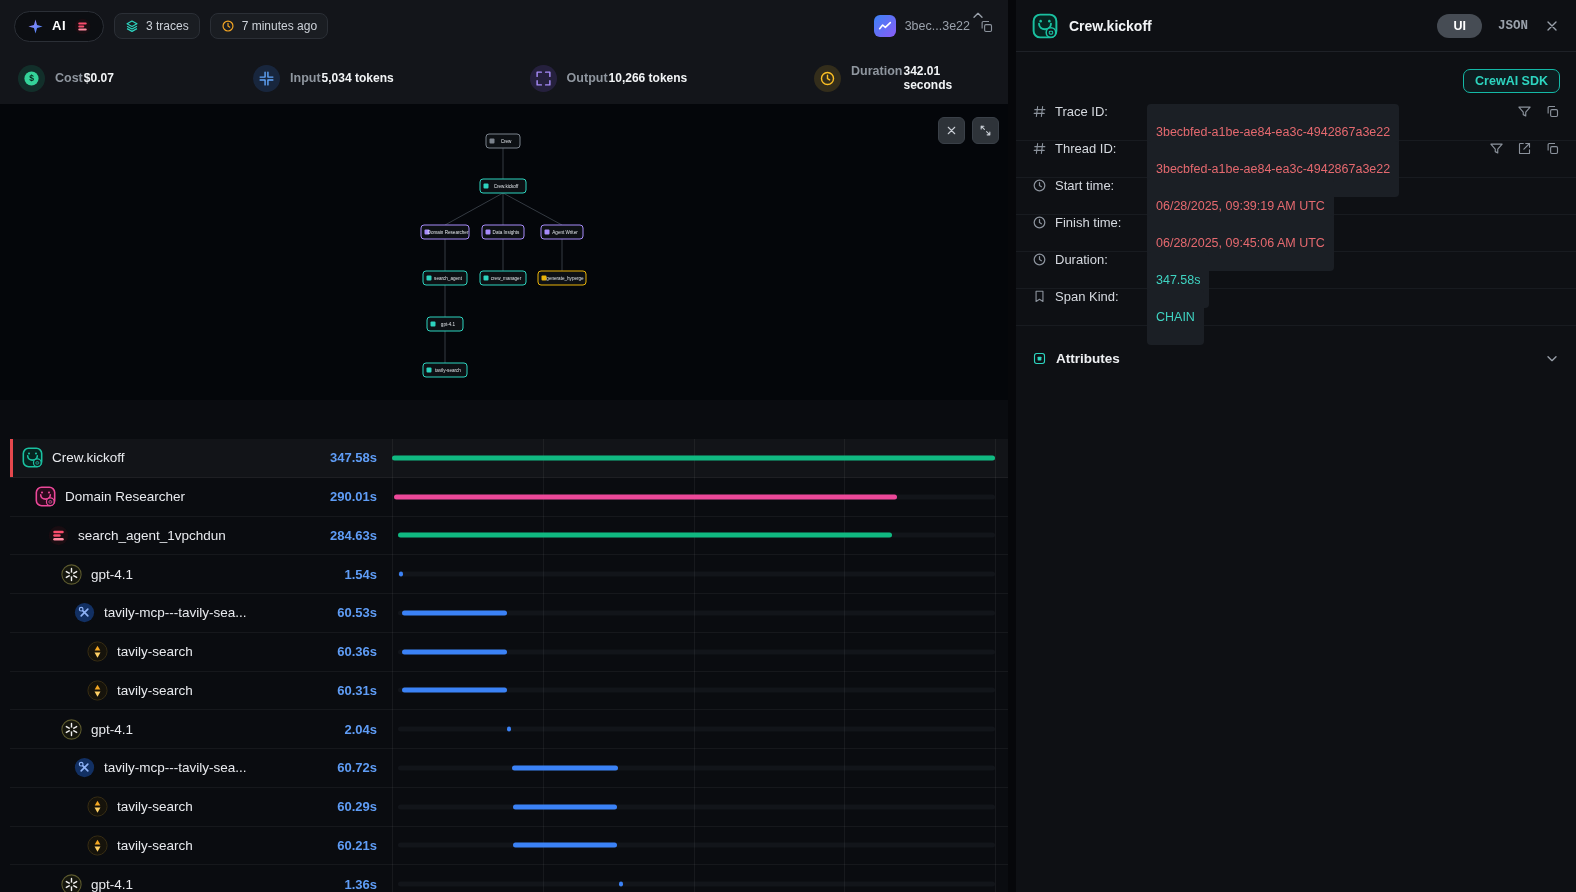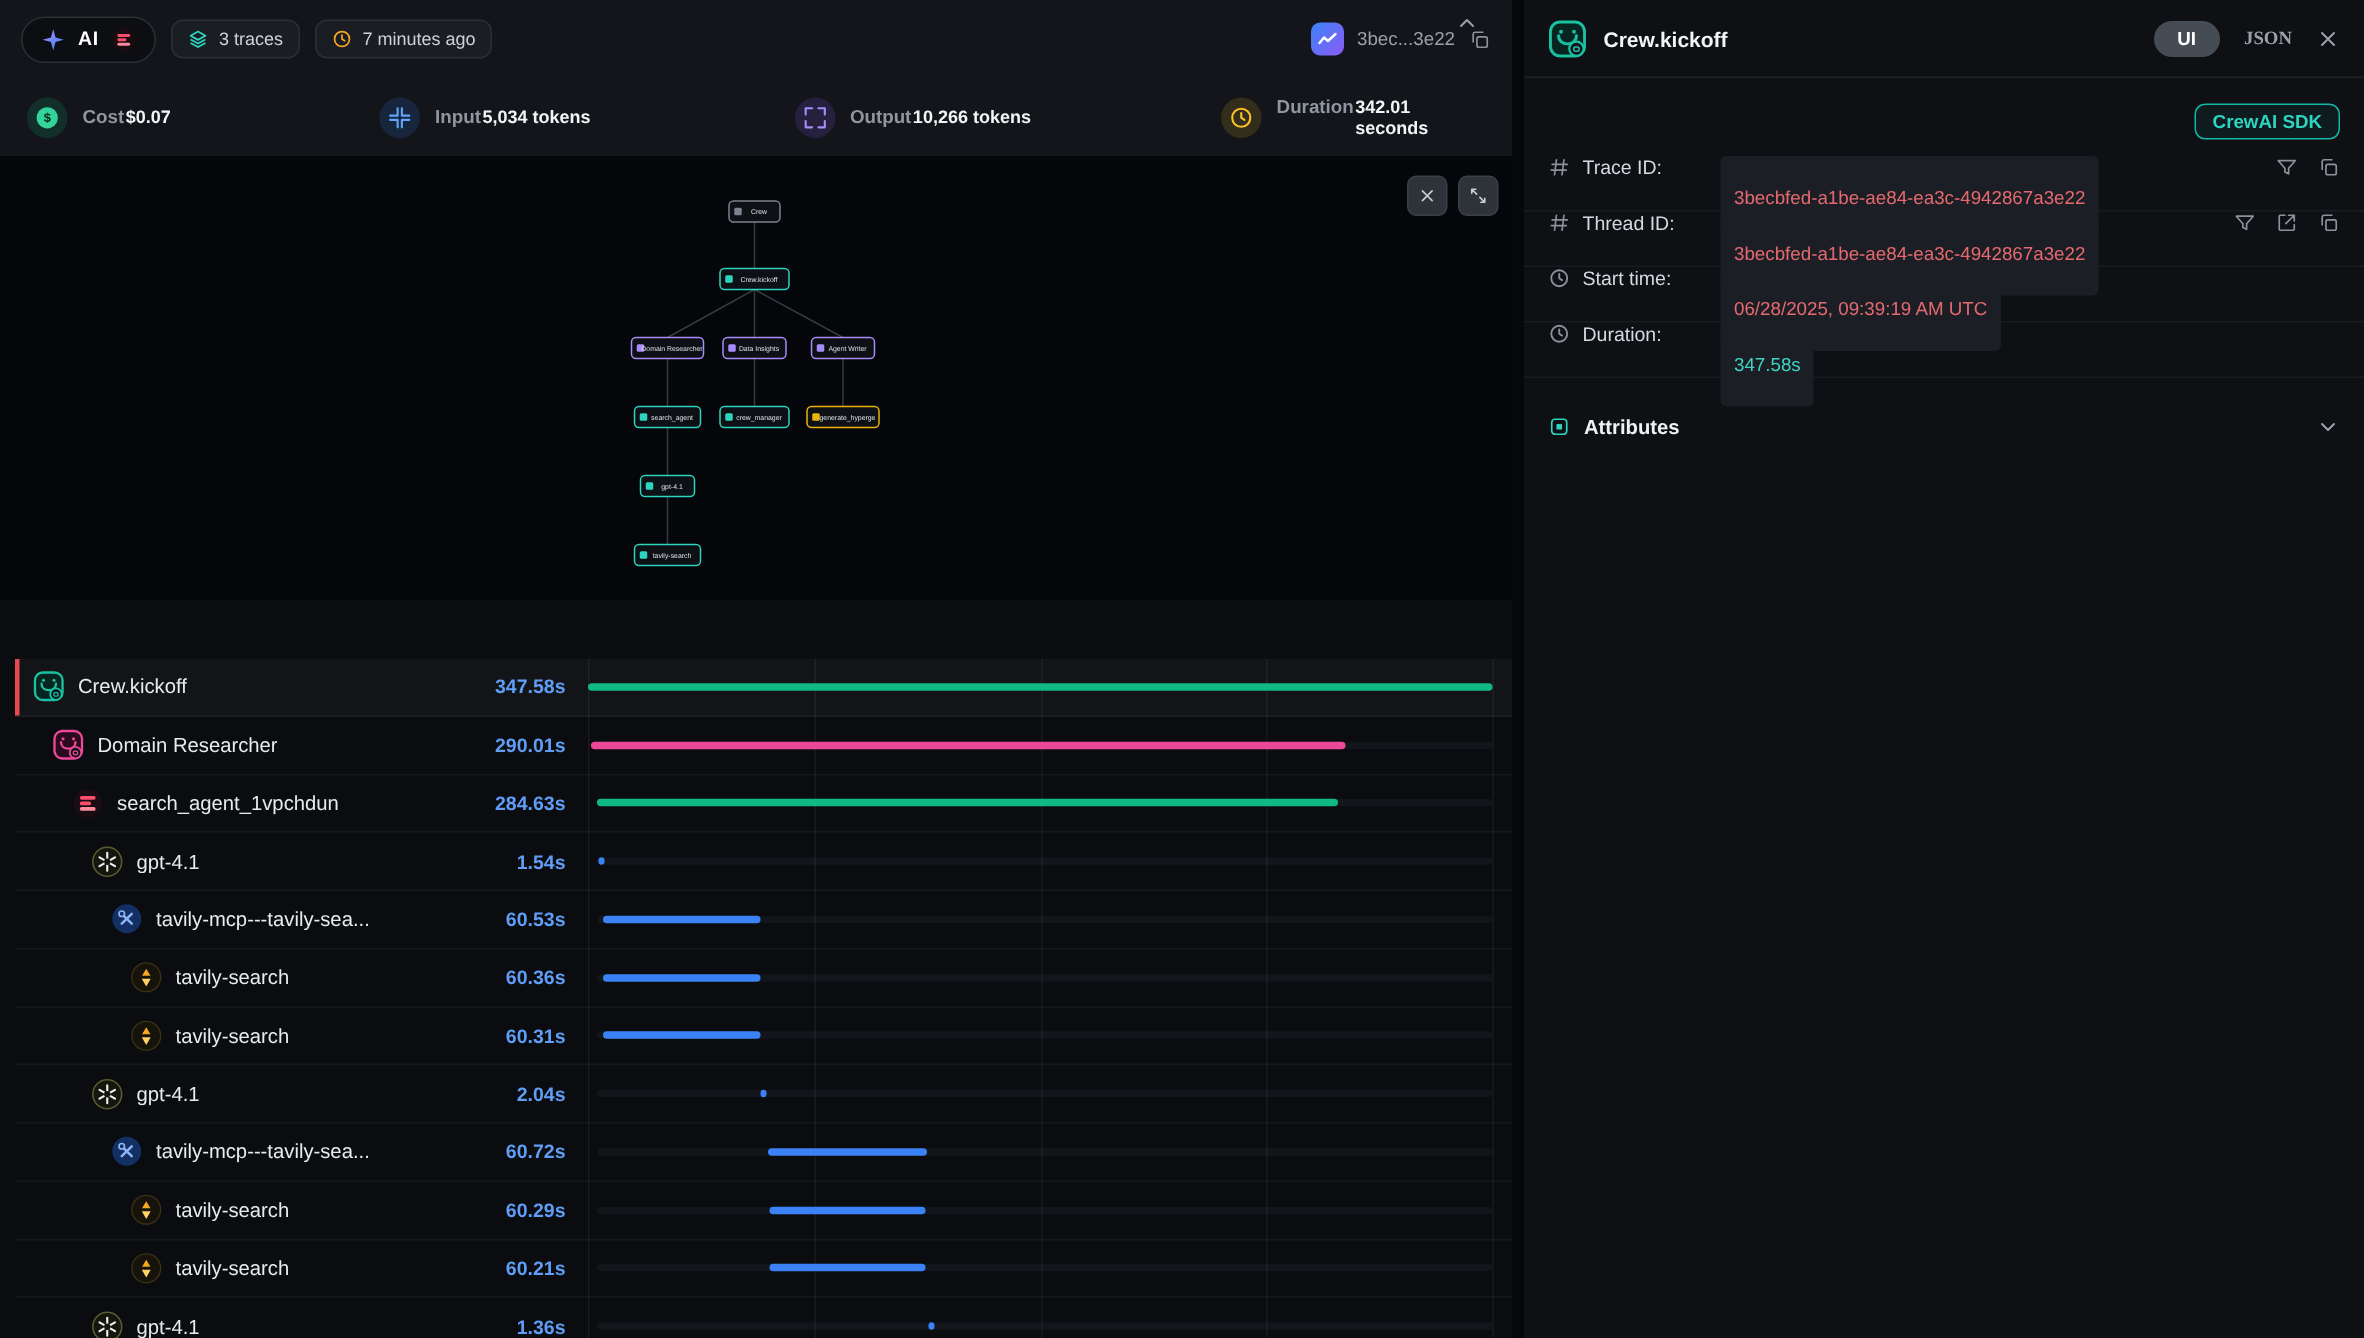--- a/index.html
+++ b/index.html
@@ -57,21 +57,21 @@
   .row-track{position:absolute;left:6px;right:0;top:50%;height:5px;transform:translateY(-50%);background:rgba(148,163,184,.06);border-radius:3px}
   .row-bar{position:absolute;top:50%;transform:translateY(-50%);height:5px;border-radius:3px;min-width:4px}
 
   
   .right{position:absolute;left:1016px;top:0;width:560px;height:892px;background:#0e1014}
   .detail-header{height:52px;display:flex;align-items:center;gap:11px;padding:0 16px;border-bottom:1px solid #1e2127}
   .row-ic.lg{width:26px;height:26px}
   .detail-title{font-size:14px;font-weight:700;color:#f2f4f6}
   .header-actions{margin-left:auto;display:flex;align-items:center;gap:16px}
   .tab-ui{background:#464c54;color:#fff;border:none;border-radius:999px;padding:5px 16px;font-size:12.5px;font-weight:600;cursor:pointer;font-family:inherit}
-  .tab-json{background:none;border:none;color:#9aa1ab;font-size:12.5px;font-weight:600;cursor:pointer;font-family:Liberation Serif, serif}
+  .tab-json{background:none;border:none;color:#9aa1ab;font-size:12.5px;font-weight:600;cursor:pointer;font-family:Liberation Mono, monospace}
   .close-x{width:16px;height:16px;color:#9aa1ab;cursor:pointer;display:inline-flex}
   .close-x svg{width:100%;height:100%}
   .sdk-row{display:flex;justify-content:flex-end;padding:17px 16px 11px}
   .sdk-badge{border:1px solid #14b8a6;color:#2dd4bf;background:rgba(20,184,166,.08);border-radius:7px;padding:4px 11px;font-size:12.5px;font-weight:700}
   .field{display:flex;align-items:flex-start;height:37px;padding:0 16px;border-bottom:1px solid #181b20;gap:8px}
   .f-ic{width:15px;height:15px;color:#8b929c;flex:none;display:inline-flex}
   .f-ic svg{width:100%;height:100%}
   .f-label{width:84px;font-size:13px;color:#d6dae0;flex:none}
   .f-value{background:#1b1f25;border-radius:4px;padding:21px 9px;font-size:12.5px;white-space:nowrap}
   .f-value.pink{color:#e5696f}
@@ -601,22 +601,43 @@
           <span class="f-value pink">06/28/2025, 09:39:19 AM UTC</span>
           <span class="f-acts"></span>
         </div>
         <div class="field">
           <span class="f-ic">
             <svg viewBox="0 0 24 24" fill="none" stroke="currentColor" stroke-width="2">
               <circle cx="12" cy="12" r="8.5"></circle>
               <path d="M12 7.5V12l3 2" stroke-linecap="round"></path>
             </svg>
           </span>
+          <span class="f-label">Finish time:</span>
+          <span class="f-value pink">06/28/2025, 09:45:06 AM UTC</span>
+          <span class="f-acts"></span>
+        </div>
+        <div class="field">
+          <span class="f-ic">
+            <svg viewBox="0 0 24 24" fill="none" stroke="currentColor" stroke-width="2">
+              <circle cx="12" cy="12" r="8.5"></circle>
+              <path d="M12 7.5V12l3 2" stroke-linecap="round"></path>
+            </svg>
+          </span>
           <span class="f-label">Duration:</span>
           <span class="f-value teal">347.58s</span>
+          <span class="f-acts"></span>
+        </div>
+        <div class="field">
+          <span class="f-ic">
+            <svg viewBox="0 0 24 24" fill="none" stroke="currentColor" stroke-width="1.8" stroke-linejoin="round">
+              <path d="M6.5 3.5h11V20l-5.5-3.5L6.5 20z"></path>
+            </svg>
+          </span>
+          <span class="f-label">Span Kind:</span>
+          <span class="f-value teal">CHAIN</span>
           <span class="f-acts"></span>
         </div>
       </div>
 
     <div class="attrs">
       <span class="f-ic teal">
           <svg viewBox="0 0 24 24" fill="none" stroke="#2dd4bf" stroke-width="1.8">
             <rect x="4" y="4" width="16" height="16" rx="3.5"></rect>
             <rect x="9" y="9" width="6" height="6" rx="1" fill="#2dd4bf" stroke="none"></rect>
           </svg>

